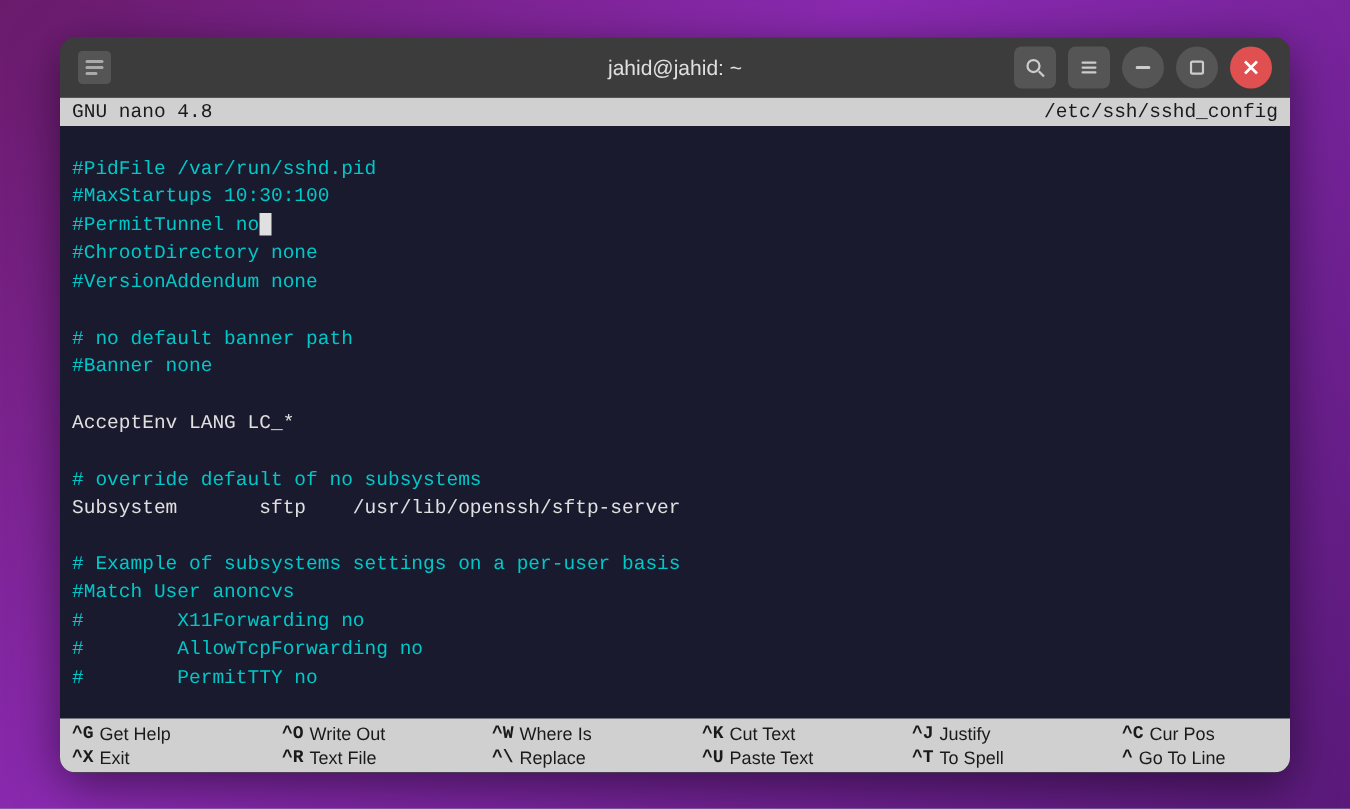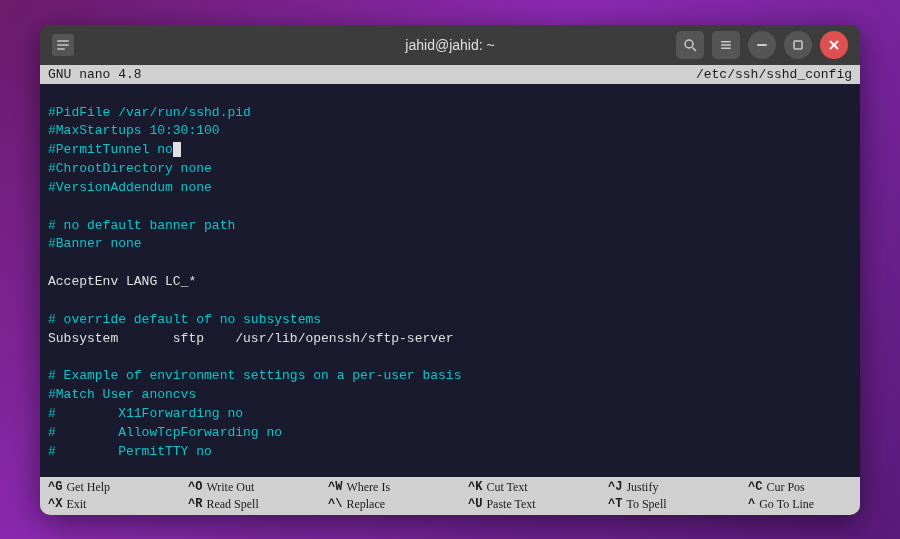--- a/index.html
+++ b/index.html
@@ -141,21 +141,21 @@
     .cmd-key {
       color: #1a1a1a;
       font-family: 'Courier New', monospace;
       font-size: 12px;
       font-weight: bold;
       white-space: nowrap;
     }
 
     .cmd-label {
       color: #1a1a1a;
-      font-family: Liberation Serif, serif;
+      font-family: Liberation Sans, sans-serif;
       font-size: 12px;
       margin-left: 4px;
       white-space: nowrap;
     }
 
     .cursor-block {
       background: #e0e0e0;
       color: #1a1a2e;
       display: inline;
     }
@@ -226,21 +226,21 @@
       <div class="line cyan">#VersionAddendum none</div>
       <div class="line">&nbsp;</div>
       <div class="line cyan"># no default banner path</div>
       <div class="line cyan">#Banner none</div>
       <div class="line">&nbsp;</div>
       <div class="line white">AcceptEnv LANG LC_*</div>
       <div class="line">&nbsp;</div>
       <div class="line cyan"># override default of no subsystems</div>
       <div class="line white">Subsystem       sftp    /usr/lib/openssh/sftp-server</div>
       <div class="line">&nbsp;</div>
-      <div class="line cyan"># Example of environment settings on a per-user basis</div>
+      <div class="line cyan"># Example of subsystems settings on a per-user basis</div>
       <div class="line cyan">#Match User anoncvs</div>
       <div class="line cyan">#        X11Forwarding no</div>
       <div class="line cyan">#        AllowTcpForwarding no</div>
       <div class="line cyan">#        PermitTTY no</div>
     </div>
 
     <div class="nano-footer">
       <div class="footer-row">
         <div class="footer-cmd">
           <span class="cmd-key">^G</span>
@@ -267,21 +267,21 @@
           <span class="cmd-label"> Cur Pos</span>
         </div>
       </div>
       <div class="footer-row">
         <div class="footer-cmd">
           <span class="cmd-key">^X</span>
           <span class="cmd-label"> Exit</span>
         </div>
         <div class="footer-cmd">
           <span class="cmd-key">^R</span>
-          <span class="cmd-label"> Read Spell</span>
+          <span class="cmd-label"> Text File</span>
         </div>
         <div class="footer-cmd">
           <span class="cmd-key">^\</span>
           <span class="cmd-label"> Replace</span>
         </div>
         <div class="footer-cmd">
           <span class="cmd-key">^U</span>
           <span class="cmd-label"> Paste Text</span>
         </div>
         <div class="footer-cmd">

